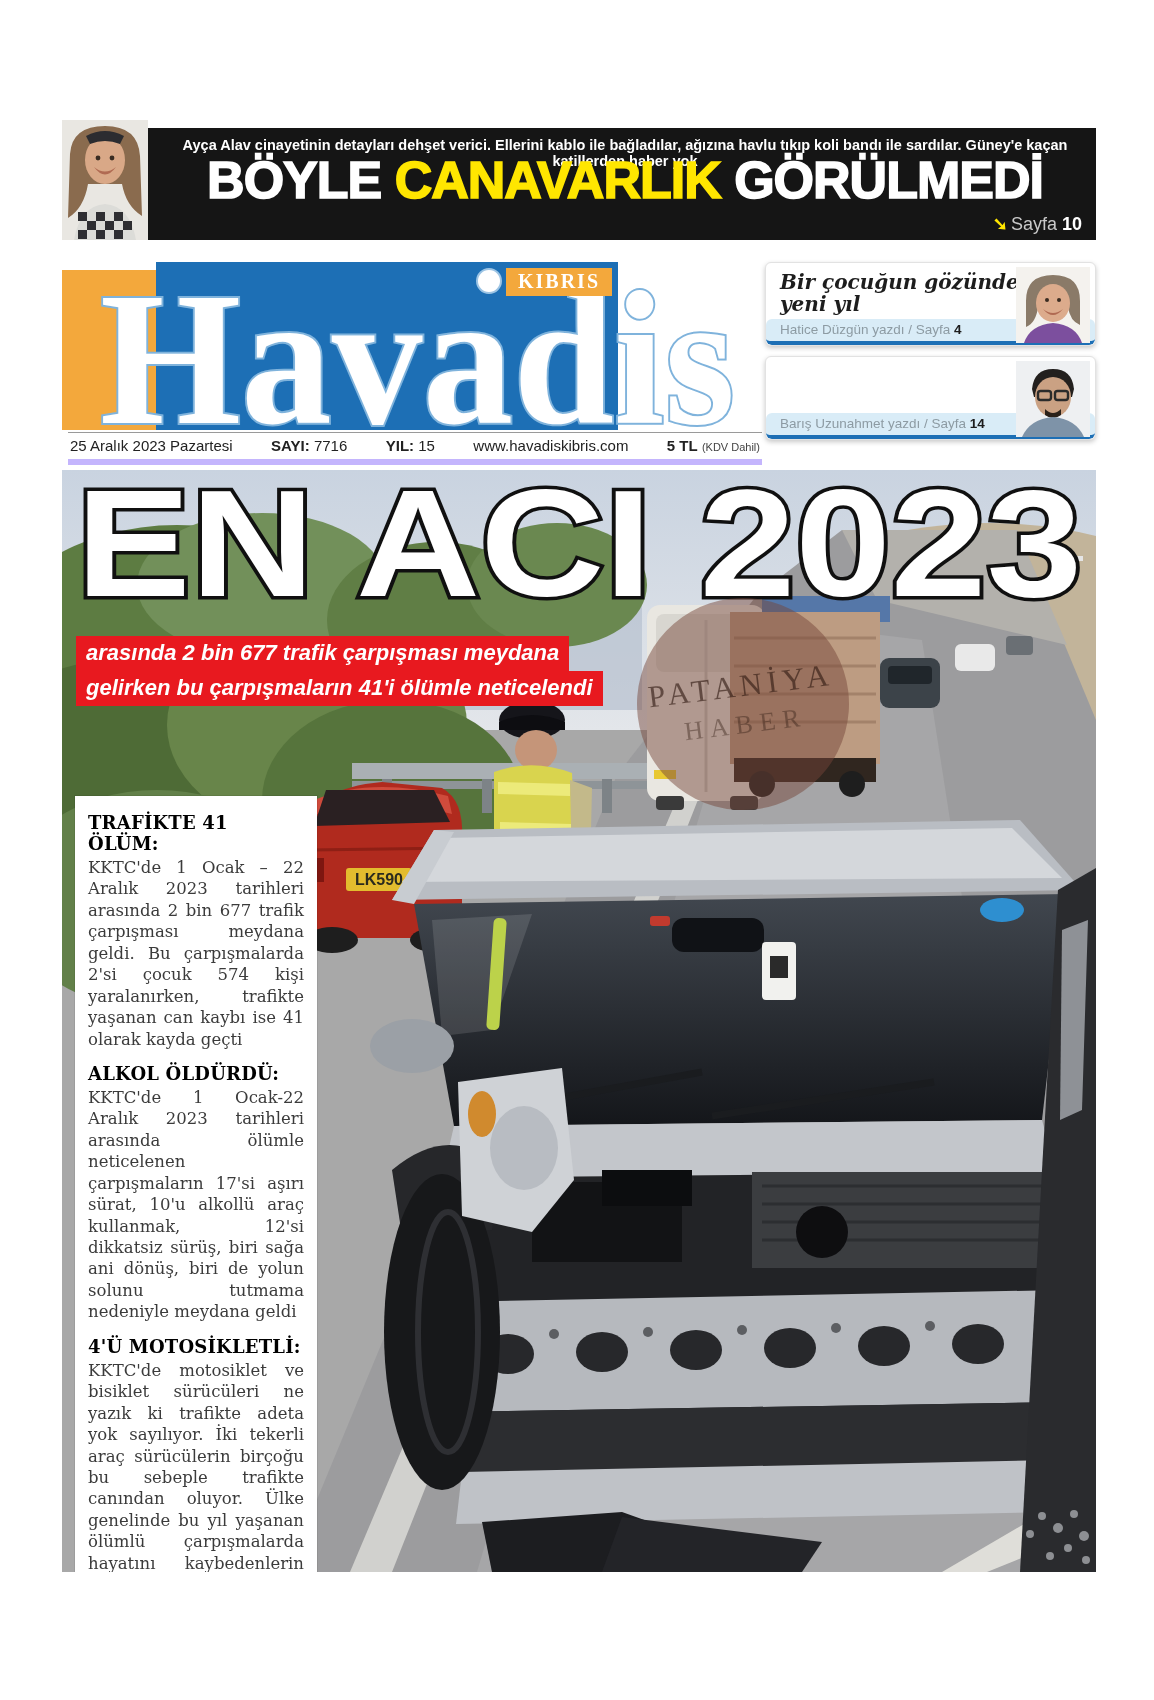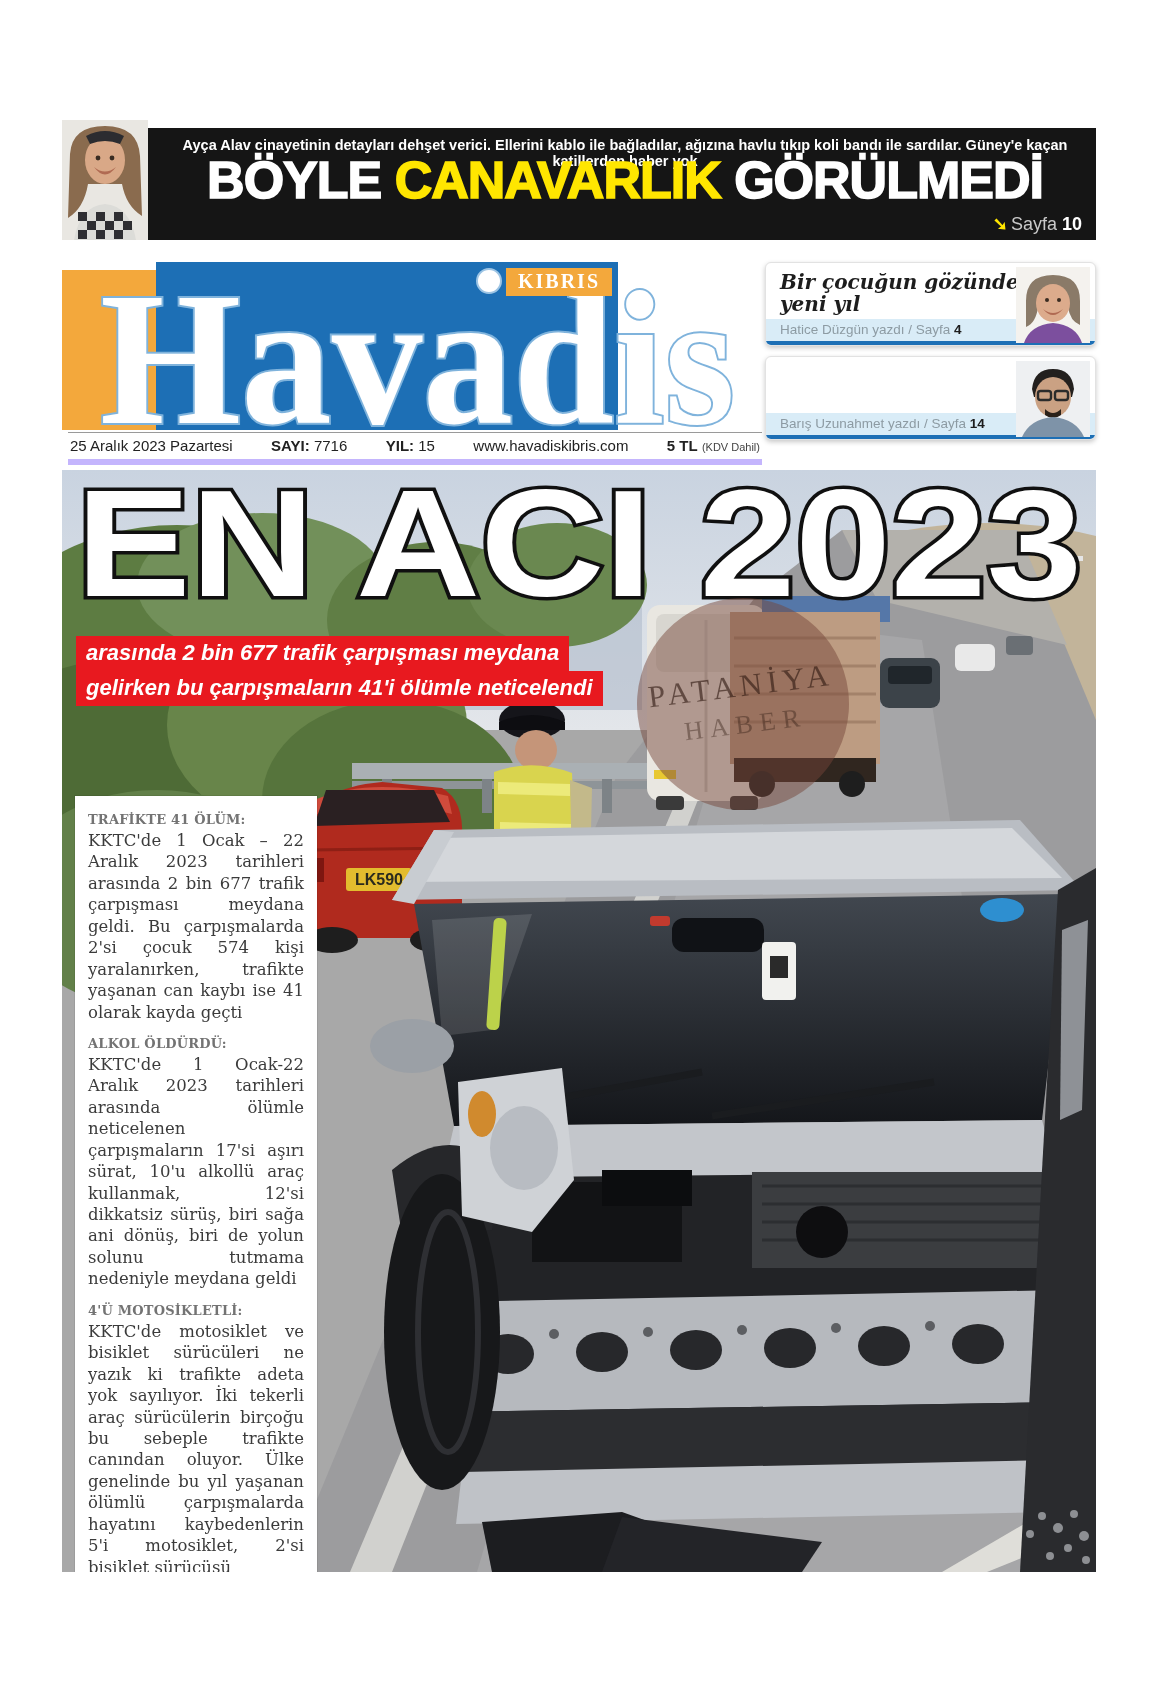--- a/index.html
+++ b/index.html
@@ -38,21 +38,21 @@
   .dateline b{font-weight:bold;}
   .price-note{font-size:11px;color:#444;}
 
   
   .columnists{position:absolute;left:765px;top:262px;width:331px;}
   .col-card{position:relative;width:331px;height:84px;background:#fff;border-radius:6px;
       border:1px solid #e2e2e2;box-shadow:0 2px 5px rgba(0,0,0,.22);margin-bottom:10px;overflow:hidden;}
   .col-title{padding:9px 44px 0 14px;font-family:"DejaVu Serif",serif;font-weight:bold;
       font-size:20px;line-height:1.08;color:#1d1d1d;font-style:italic;}
   .col-byline{position:absolute;left:0;right:0;bottom:0;background:#d9ecf7;
-      border-bottom:4px solid #1d6fb5;padding:3px 0 4px 14px;font-size:13.5px;color:#8d9ba3;}
+      border-bottom:4px solid #1d6fb5;padding:3px 0 4px 14px;font-size:13.5px;color:#8d9ba3;border-radius:6px;}
   .col-byline b{color:#1d1d1d;}
   .col-avatar{position:absolute;right:5px;top:4px;width:74px;height:76px;}
 
   
   .main-photo{position:absolute;left:62px;top:470px;width:1034px;height:1102px;overflow:hidden;background:#a8a8a8;}
   .scene{position:absolute;inset:0;width:100%;height:100%;}
   .main-headline-svg{position:absolute;left:0;top:4px;width:1034px;height:148px;}
 
   .deck{position:absolute;left:14px;top:166px;z-index:5;}
   .deck span{display:table;background:#e8191f;color:#fff;font-style:italic;font-weight:bold;
@@ -61,22 +61,22 @@
   .watermark{position:absolute;left:575px;top:128px;width:212px;height:212px;border-radius:50%;
       background:rgba(118,70,56,.48);display:flex;flex-direction:column;align-items:center;
       justify-content:center;transform:rotate(-7deg);z-index:4;}
   .watermark .wm1{font-family:"Liberation Serif",serif;font-size:31px;letter-spacing:5px;
       color:rgba(48,26,18,.62);}
   .watermark .wm2{font-family:"Liberation Serif",serif;font-size:26px;letter-spacing:7px;
       color:rgba(52,30,22,.42);margin-top:6px;}
 
   .story-box{position:absolute;left:13px;top:326px;width:242px;min-height:742px;background:#fff;
       padding:16px 13px 14px;z-index:6;box-shadow:0 0 0 1px rgba(0,0,0,.07);}
-  .story-box h3{margin:13px 0 3px;font-family:"DejaVu Serif",serif;font-size:13px;
-      color:#737373;letter-spacing:.2px;}
+  .story-box h3{margin:13px 0 3px;font-family:"DejaVu Serif",serif;font-size:18px;
+      color:#000000;letter-spacing:.2px;}
   .story-box h3:first-child{margin-top:0;}
   .story-box p{margin:0;font-family:"DejaVu Serif",serif;font-size:16.5px;line-height:1.3;
       color:#3b3b3b;text-align:justify;}
 </style>
 </head>
 <body>
 
 <div class="page">
 
   <header class="banner">

